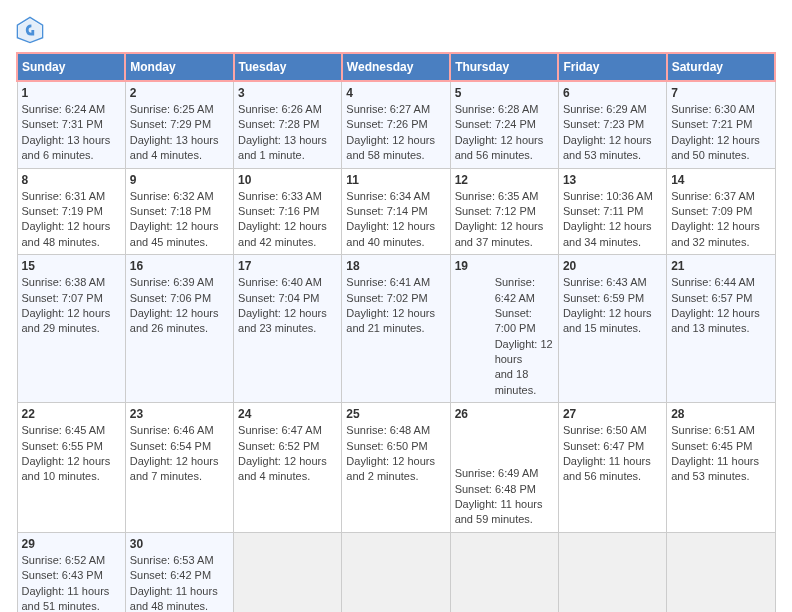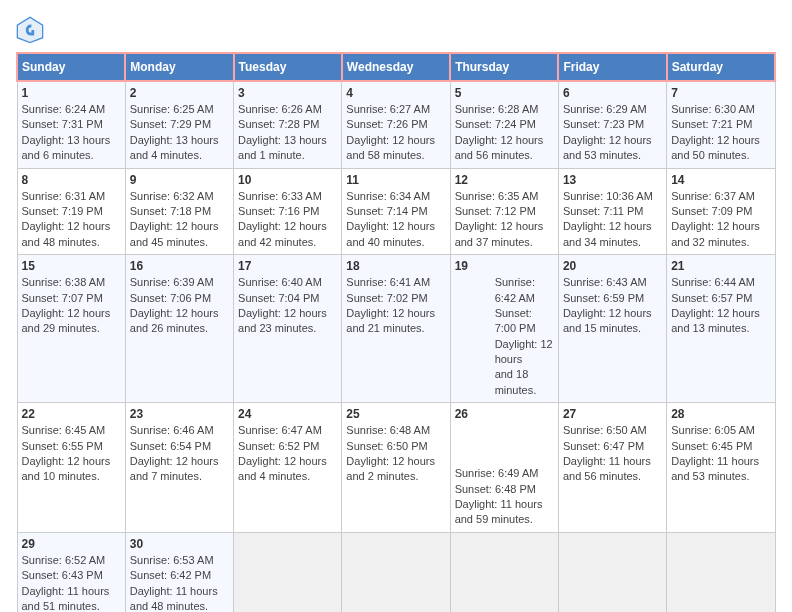--- a/index.html
+++ b/index.html
@@ -313,21 +313,21 @@
         </td>
         <td>
           <span class="day-num">27</span>
           <div class="cell-text" style="white-space: pre-line;">Sunrise: 6:50 AM
 Sunset: 6:47 PM
 Daylight: 11 hours
 and 56 minutes.</div>
         </td>
         <td>
           <span class="day-num">28</span>
-          <div class="cell-text" style="white-space: pre-line;">Sunrise: 6:05 AM
+          <div class="cell-text" style="white-space: pre-line;">Sunrise: 6:51 AM
 Sunset: 6:45 PM
 Daylight: 11 hours
 and 53 minutes.</div>
         </td>
       </tr>
       <tr>
         <td>
           <span class="day-num">29</span>
           <div class="cell-text" style="white-space: pre-line;">Sunrise: 6:52 AM
 Sunset: 6:43 PM

